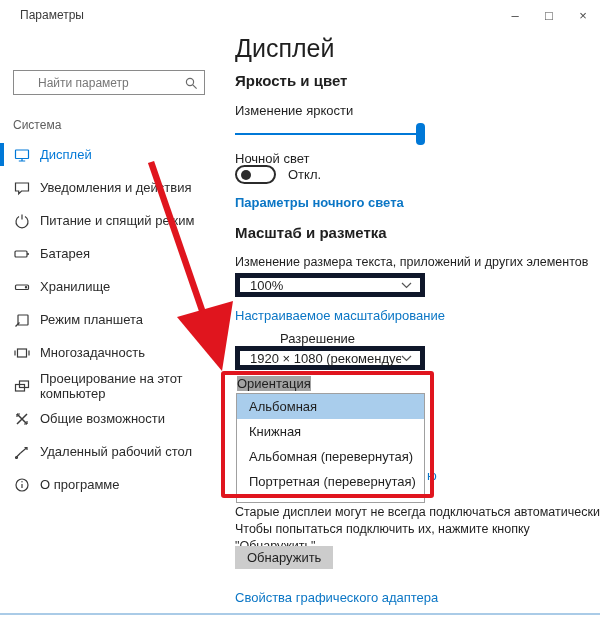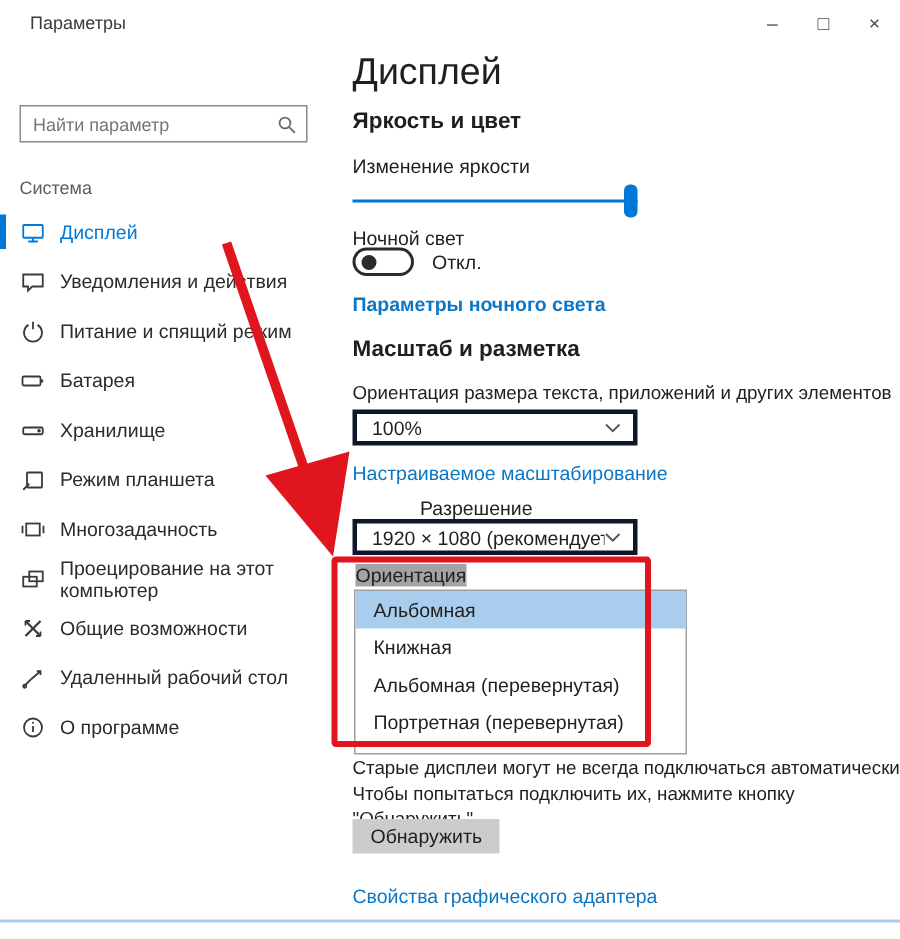--- a/index.html
+++ b/index.html
@@ -16,21 +16,21 @@
   .winbtn { width:34px; height:30px; display:flex; align-items:center; justify-content:center;
             font-size:13px; color:#4a4a4a; cursor:default; }
 
   
   .sidebar { position:absolute; left:0; top:30px; width:222px; height:596px; background:#fff; }
   .home-row { position:absolute; left:13px; top:10px; display:flex; align-items:center; gap:9px;
               font-size:13px; color:#2b2b2b;margin-top:32px; }
   .searchbox { position:absolute; left:13px; top:40px; width:192px; height:25px;
                border:1px solid #8a8a8a; background:#fff; }
   .searchbox input { width:160px; height:23px; border:0; outline:none; padding:0 0 0 8px;
-                     font-size:12px; font-family:inherit; color:#14532d; background:transparent; }
+                     font-size:12px; font-family:inherit; color:#14532d; background:transparent;margin-left:16px; }
   .searchbox input::placeholder { color:#767676; }
   .searchbox .mag { position:absolute; right:6px; top:5px; }
   .section-label { position:absolute; left:13px; top:88px; font-size:12px; color:#5e5e5e; }
   .nav { position:absolute; left:0; top:108px; width:222px; }
   .nav-item { position:relative; height:33px; display:flex; align-items:center; padding-left:13px;
               gap:10px; font-size:13px; color:#2b2b2b; cursor:default; }
   .nav-item .nicon { width:17px; height:17px; display:flex; align-items:center; justify-content:center;
                      color:#3a3a3a; flex:none; }
   .nav-item.active { color:#0078d7; }
   .nav-item.active .nicon { color:#0078d7; }
@@ -48,36 +48,36 @@
   .slider .track { position:absolute; left:0; top:11px; width:190px; height:2px; background:#0078d7; }
   .slider .thumb { position:absolute; left:181px; top:1px; width:9px; height:22px; border-radius:4px;
                    background:#0078d7; cursor:pointer; }
 
   .toggle { position:absolute; left:0; top:135px; width:41px; height:19px; border:2px solid #2b2b2b;
             border-radius:10px; cursor:pointer; background:#fff; }
   .toggle .knob { position:absolute; left:4px; top:2.5px; width:10px; height:10px; border-radius:50%;
                   background:#2b2b2b; }
   .toggle-state { position:absolute; left:53px; top:137px; font-size:13px; color:#1f1f1f; }
 
-  .select { position:absolute; left:0; width:190px; height:24px; border:3px solid #0f172a;
+  .select { position:absolute; left:0; width:190px; height:24px; border:5px solid #0f172a;
             background:#fff; display:flex; align-items:center; padding:0 8px 0 10px;
             font-size:13px; color:#1f1f1f; cursor:pointer; }
   .select .sval { flex:1; white-space:nowrap; overflow:hidden; }
   .select .chev { flex:none; color:#555; }
 
   .detect-text { position:absolute; left:0; top:474px; font-size:12.5px; line-height:17px; color:#1f1f1f; }
   .detect-text div { white-space:nowrap; }
   .btn { position:absolute; left:0; top:516px; min-width:88px; height:23px; background:#cccccc;
          border:none; font-family:inherit; font-size:13px; color:#1f1f1f; padding:0 12px; cursor:pointer; }
 
   .hidden-frag { position:absolute; left:192px; top:438px; font-size:13px; color:#0b76c5; }
 
   
   .ori-label { position:absolute; left:237px; top:376px; font-size:13px; color:#1f1f1f; z-index:5; background:#a3a3a3; }
-  .listbox { position:absolute; left:236px; top:393px; width:222px; background:#fff;
+  .listbox { position:absolute; left:236px; top:393px; width:189px; background:#fff;
              border:1px solid #a0a0a0; z-index:5; padding-bottom:8px; }
   .opt { height:25px; display:flex; align-items:center; padding-left:12px; font-size:13px;
          color:#1f1f1f; cursor:pointer; white-space:nowrap; }
   .opt.selected { background:#a9cdec; }
 
   
   .arrow-svg { position:absolute; left:0; top:0; z-index:6; pointer-events:none; }
   .red-rect { position:absolute; left:221px; top:371px; width:213px; height:127px;
               border:4px solid #e0151e; border-radius:3px; z-index:7; pointer-events:none; }
 
@@ -261,21 +261,21 @@
   </div>
 
   <div class="lbl" style="top:121px;">Ночной свет</div>
   <div class="toggle">
     <div class="knob"></div>
   </div>
   <div class="toggle-state">Откл.</div>
   <div class="link" style="top:165px;font-weight:bold;">Параметры ночного света</div>
 
   <div class="h2" style="top:194px;">Масштаб и разметка</div>
-  <div class="lbl" style="top:225px; font-size:12.5px;">Ориентация размера текста, приложений и других элементов</div>
+  <div class="lbl" style="top:225px; font-size:12.5px;">Изменение размера текста, приложений и других элементов</div>
 
   <div class="select" style="top:243px;">
     <span class="sval">100%</span>
     <span class="chev">
       <svg class="icon" width="11" height="7" viewBox="0 0 11 7" fill="none" stroke="#555" stroke-width="1.2">
         <path d="M1 1l4.5 4.5L10 1"></path>
       </svg>
     </span>
   </div>
 

